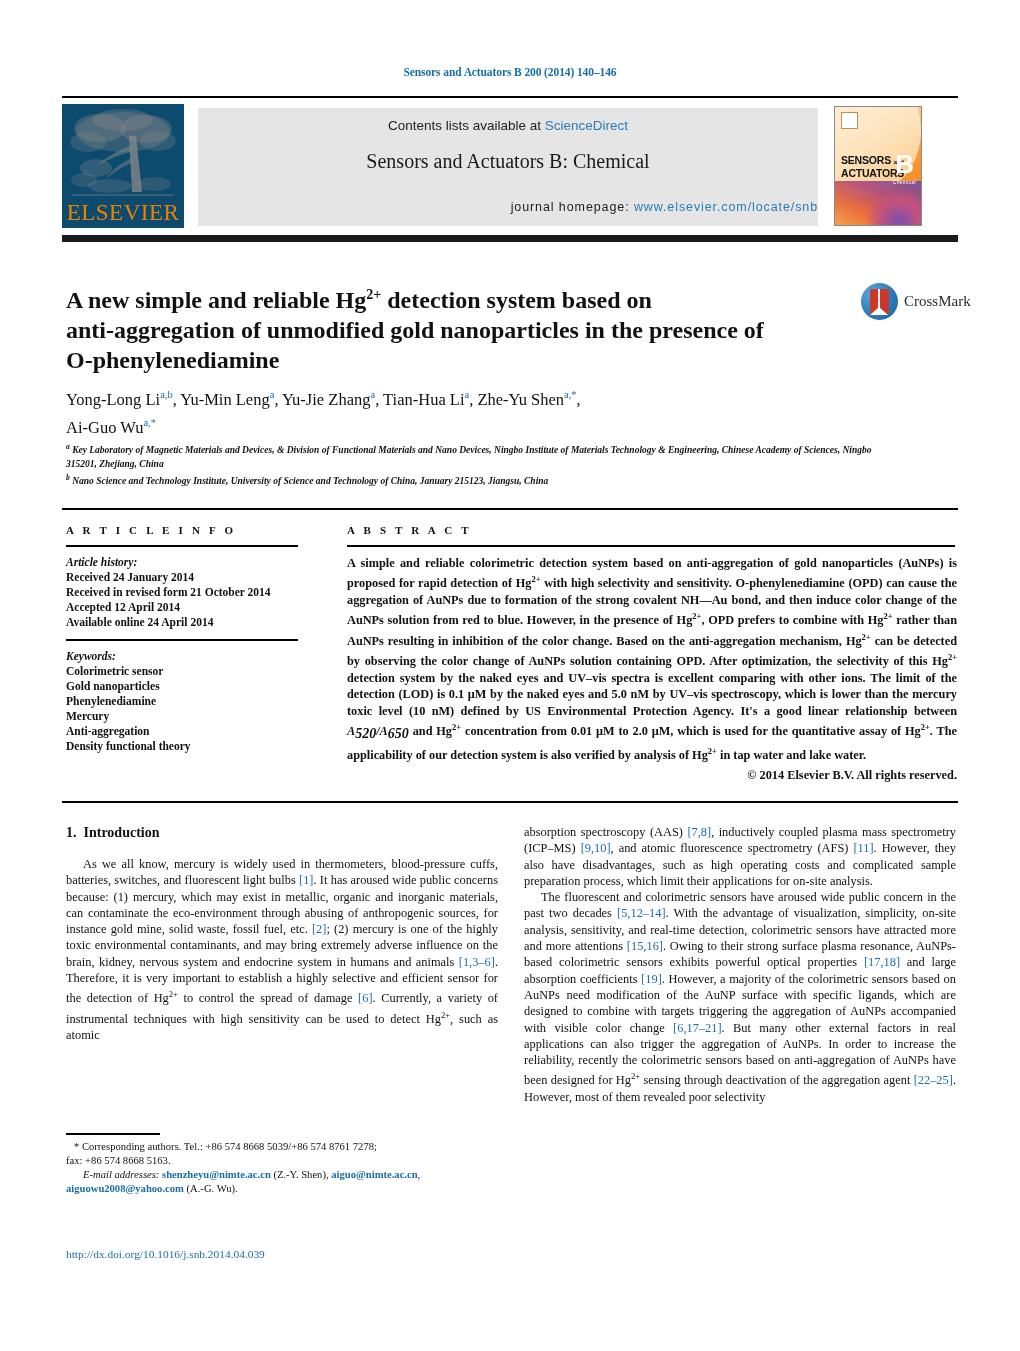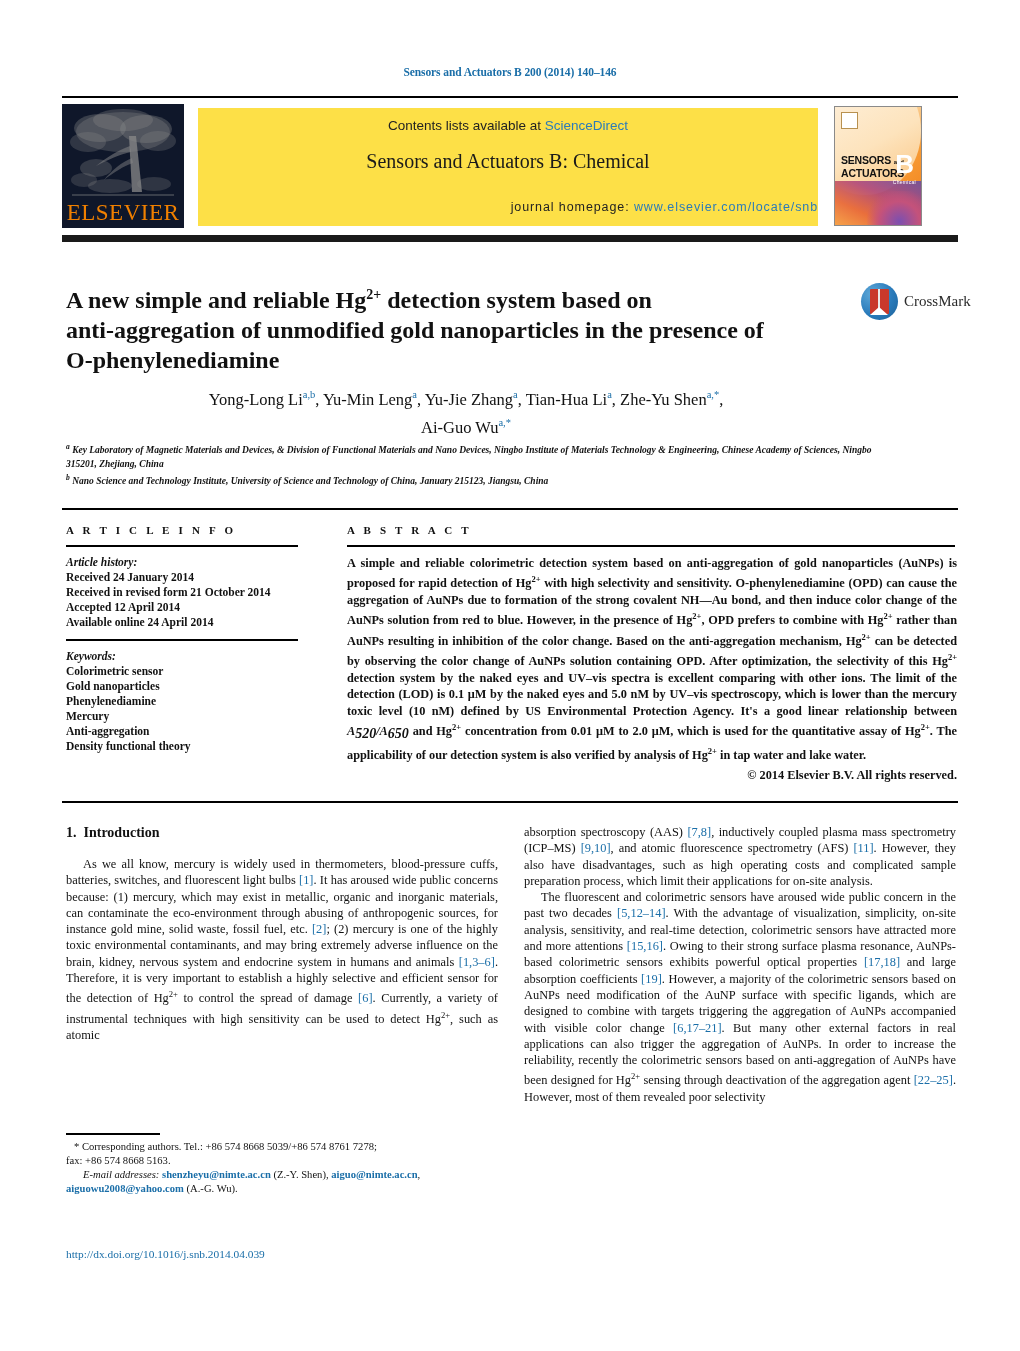--- a/index.html
+++ b/index.html
@@ -49,40 +49,40 @@
     position: absolute;
     left: 62px; top: 102px;
     width: 896px;
     height: 128px;
   }
   .elsevier-logo {
     position: absolute;
     left: 0; top: 2px;
     width: 122px;
     height: 124px;
-    background: #0f172a;
+    background: #0c4a6e;
   }
   .tree-svg { position:absolute; left:4px; top:2px; }
   .elsevier-word {
     position: absolute;
     left: 2px; top: 96px;
     width: 118px;
     text-align: center;
     font-family: "Liberation Serif", serif;
     font-size: 23px;
     letter-spacing: 0.5px;
     color: #F08000;
   }
 
   .jbanner {
     position: absolute;
     left: 136px; top: 6px;
     width: 620px;
     height: 118px;
-    background: #fde047;
+    background: #e5e5e5;
   }
   .jbanner .contents {
     position: absolute;
     left: 0; top: 10px;
     width: 620px;
     text-align: center;
     font-family: "Liberation Sans", sans-serif;
     font-size: 13.5px;
     color: #222;
   }
@@ -205,21 +205,20 @@
 
   
   .authors {
     position: absolute;
     left: 66px; top: 383px;
     width: 800px;
     font-family: "Liberation Serif", serif;
     font-size: 16.5px;
     line-height: 23px;
     color: #111;
-    text-align: center;
   }
   .authors sup { font-size: 10.5px; color: #1a6ea8; vertical-align: super; }
 
   
   .affils {
     position: absolute;
     left: 66px; top: 440px;
     width: 830px;
     font-family: "Liberation Serif", serif;
     font-style: italic;

